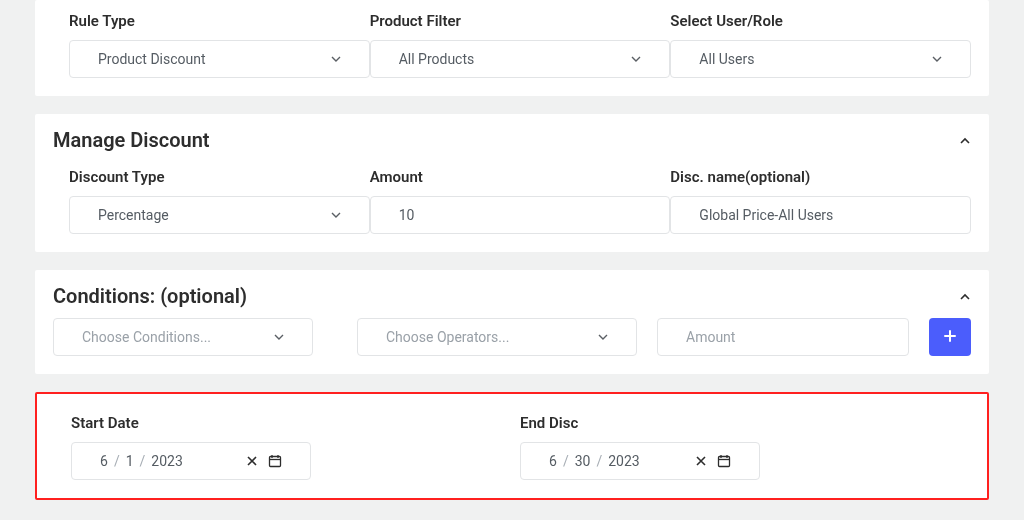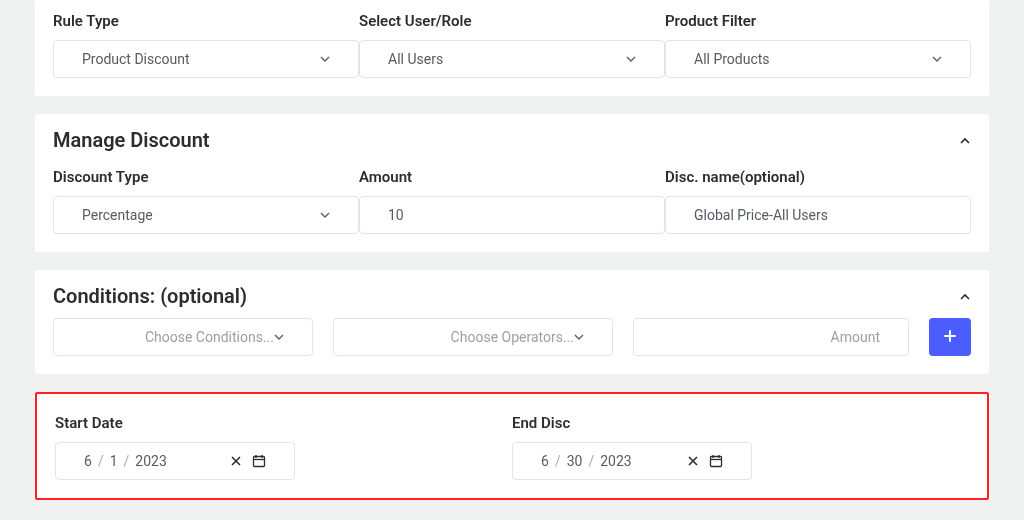--- a/index.html
+++ b/index.html
@@ -28,20 +28,21 @@
     display: flex;
     align-items: center;
     justify-content: space-between;
     font-weight: 600;
     font-size: 20px;
     color: #2d2d2d;
     margin-bottom: 10px;
   }
   .row {
     display: flex;
+    margin-left: 16px;
   }
   .col {
     flex: 1 1 0;
     display: flex;
     flex-direction: column;
   }
   .field-label {
     font-weight: 600;
     font-size: 15px;
     color: #2d2d2d;
@@ -54,30 +55,30 @@
     background: #fff;
     border: 1px solid #e2e4e6;
     border-radius: 4px;
     display: flex;
     align-items: center;
     padding: 0 28px;
     color: #555c63;
     font-size: 14px;
   }
   .control .val { flex: 1; white-space: nowrap; overflow: hidden; }
-  .control .placeholder { color: #9aa1a8; text-align: right; }
+  .control .placeholder { color: #9aa1a8; }
   .chev {
     width: 10px; height: 10px;
     position: relative;
   }
   .chev svg { display: block; }
   .top-row .col { }
   .cond-row { display: flex; gap: 20px; align-items: center; }
   .cond-row .sel { flex: 0 0 260px; }
-  .cond-row .mid { flex: 0 0 280px; }
+  .cond-row .mid { flex: 0 0 280px; margin-left: 24px; }
   .cond-row .amt { flex: 1; }
   .btn-add {
     width: 42px; height: 38px;
     background: #4b5dfc;
     border-radius: 4px;
     display: flex; align-items: center; justify-content: center;
     color: #fff;
   }
   .date-parts { display: flex; align-items: center; gap: 6px; flex: 1; color: #555c63; }
   .date-sep { color: #a6adb4; }
@@ -99,34 +100,34 @@
         <div class="control">
           <span class="val">Product Discount</span>
           <span class="chev">
               <svg viewBox="0 0 10 10" width="10" height="10">
                 <path d="M1 3 L5 7 L9 3" fill="none" stroke="#5a5f64" stroke-width="1.4"></path>
               </svg>
             </span>
         </div>
       </div>
       <div class="col">
+        <div class="field-label">Product Filter</div>
+        <div class="control">
+          <span class="val">All Products</span>
+          <span class="chev">
+              <svg viewBox="0 0 10 10" width="10" height="10">
+                <path d="M1 3 L5 7 L9 3" fill="none" stroke="#5a5f64" stroke-width="1.4"></path>
+              </svg>
+            </span>
+        </div>
+      </div>
+      <div class="col">
         <div class="field-label">Select User/Role</div>
         <div class="control">
           <span class="val">All Users</span>
-          <span class="chev">
-              <svg viewBox="0 0 10 10" width="10" height="10">
-                <path d="M1 3 L5 7 L9 3" fill="none" stroke="#5a5f64" stroke-width="1.4"></path>
-              </svg>
-            </span>
-        </div>
-      </div>
-      <div class="col">
-        <div class="field-label">Product Filter</div>
-        <div class="control">
-          <span class="val">All Products</span>
           <span class="chev">
               <svg viewBox="0 0 10 10" width="10" height="10">
                 <path d="M1 3 L5 7 L9 3" fill="none" stroke="#5a5f64" stroke-width="1.4"></path>
               </svg>
             </span>
         </div>
       </div>
     </div>
   </div>
 

